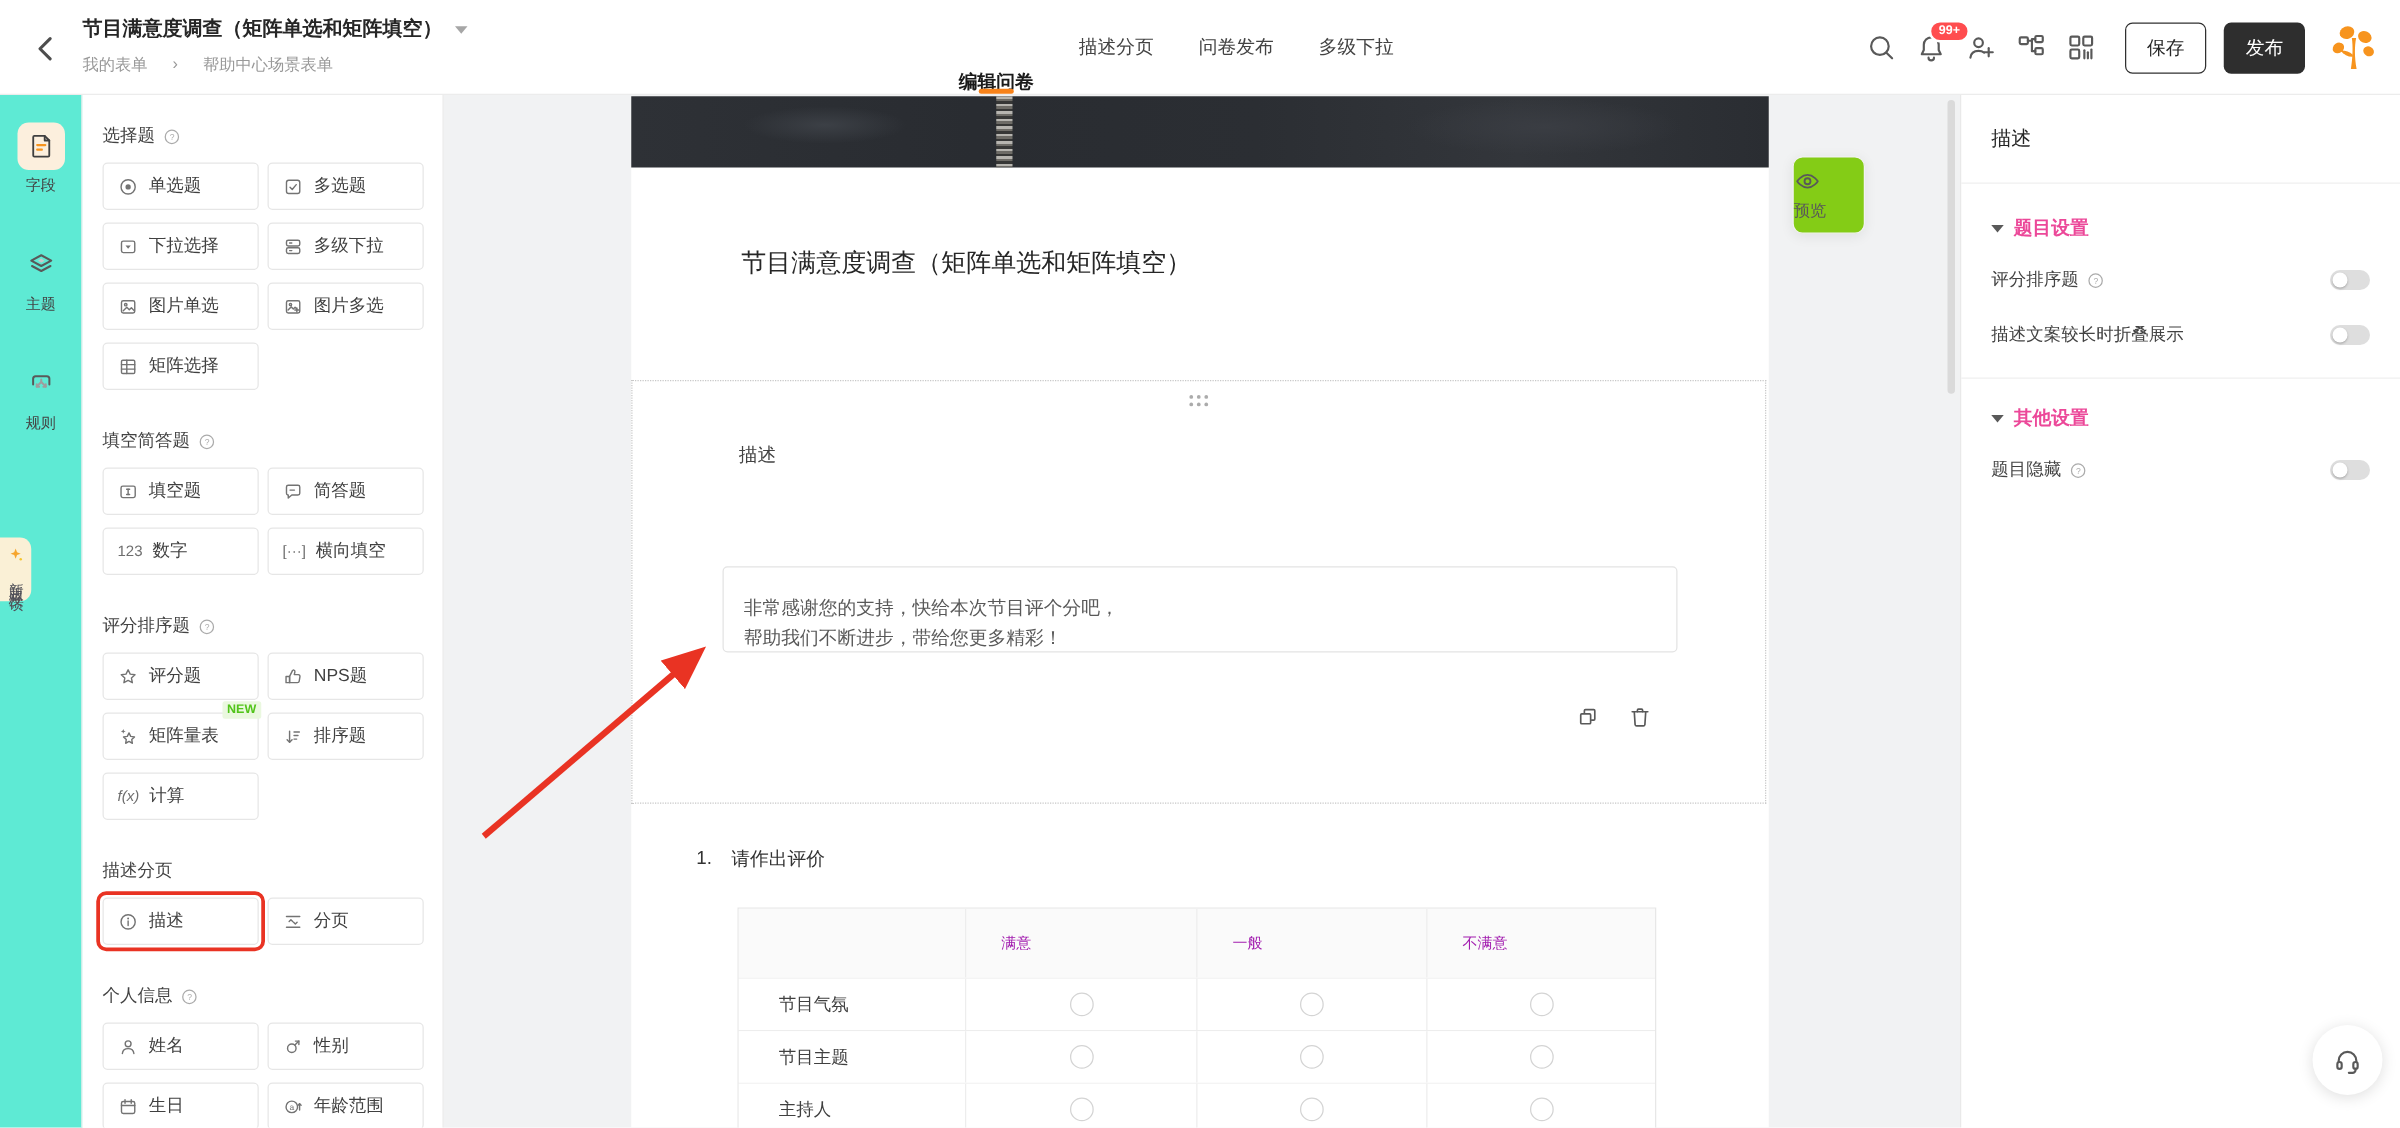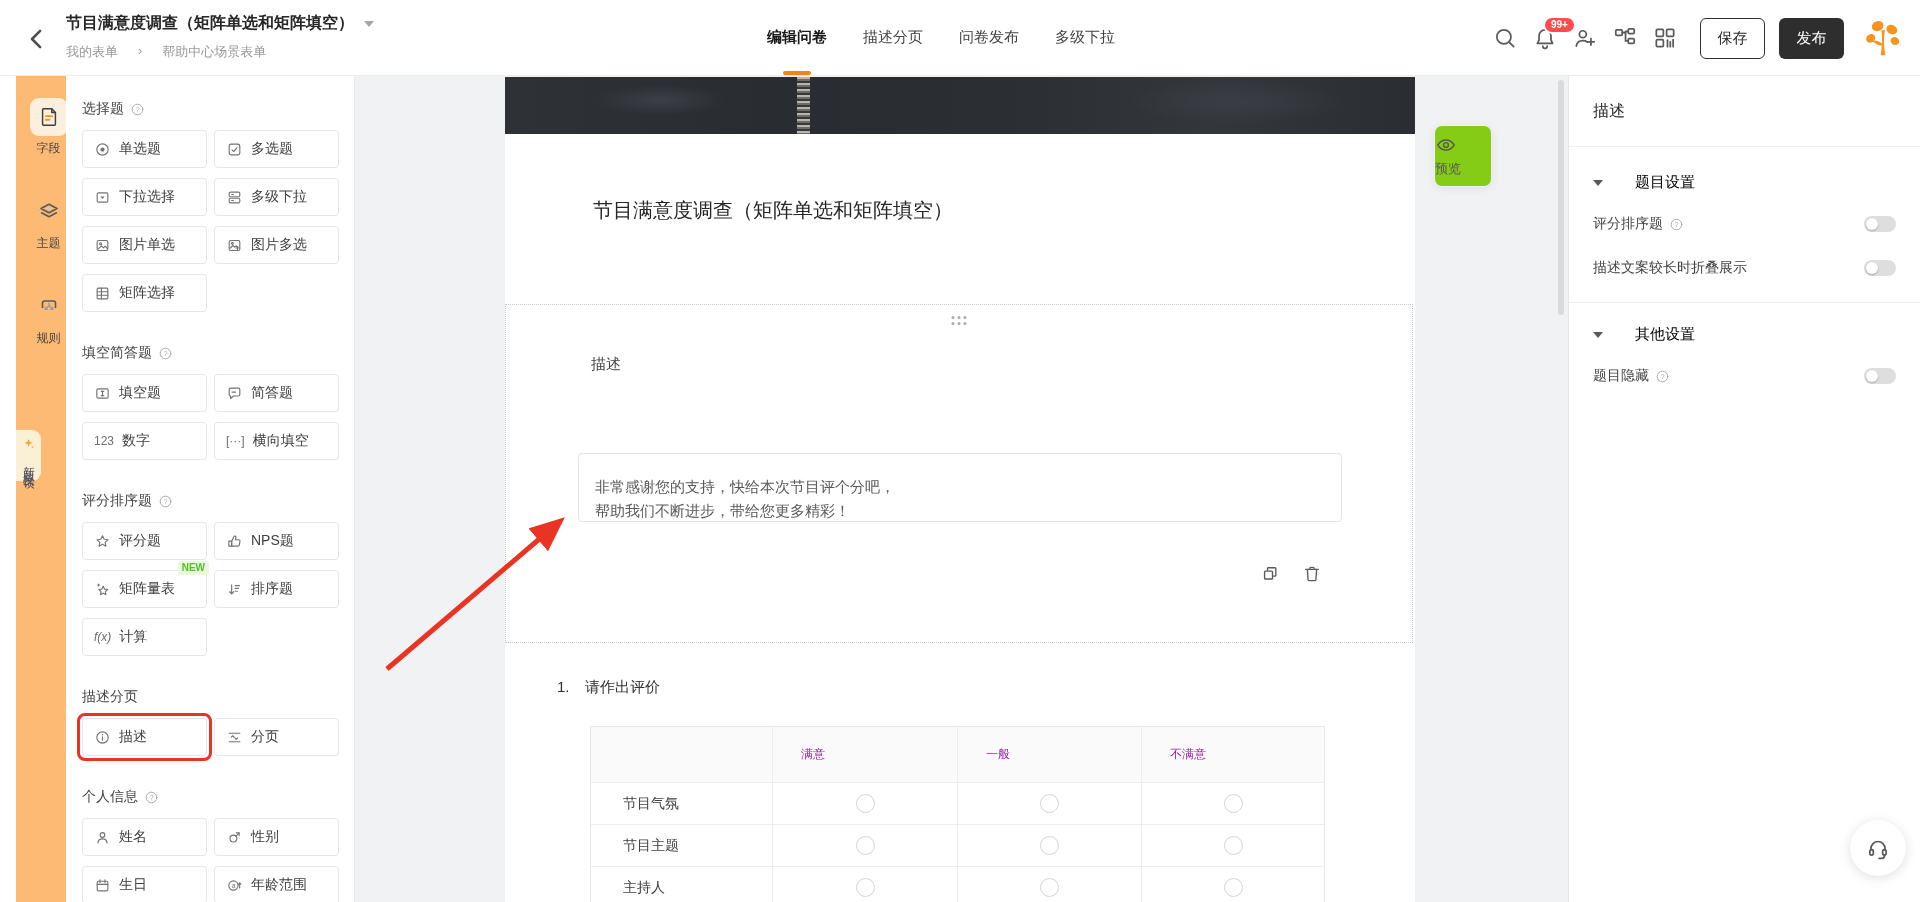--- a/index.html
+++ b/index.html
@@ -13,36 +13,36 @@
     border-bottom:1px solid #ececec; z-index:20; }
   .back-btn { position:absolute; left:22px; top:24px; width:30px; height:30px; cursor:pointer; }
   .title-wrap { position:absolute; left:66px; top:13px; }
   .form-title-row { display:flex; align-items:center; gap:10px; }
   .form-title { font-size:16px; font-weight:700; color:#262626; }
   .caret-down { width:0; height:0; border-left:5px solid transparent; border-right:5px solid transparent;
     border-top:6px solid #a6a6a6; }
   .breadcrumb { margin-top:9px; font-size:13px; color:#999; display:flex; gap:20px; align-items:flex-start; }
   .tabs { position:absolute; left:767px; top:0; height:75px; display:flex; gap:36px; }
   .tab { position:relative; height:75px; display:flex; align-items:center; font-size:15px; color:#434343; cursor:pointer; }
-  .tab.active { color:#1a1a1a; font-weight:600; }
+  .tab.active { color:#1a1a1a; font-weight:600;align-items:flex-end; }
   .tab-underline { position:absolute; left:50%; transform:translateX(-50%); bottom:0; width:28px; height:4px;
     border-radius:2px; background:#f7821a; }
   .header-right { position:absolute; right:14px; top:0; height:76px; display:flex; align-items:center; }
   .hicon { width:26px; height:26px; margin-left:14px; position:relative; cursor:pointer; }
   .bell-wrap { position:relative; }
   .num-badge { position:absolute; top:-9px; left:11px; background:#ff4d4f; color:#fff; font-size:10px; font-weight:700;
     padding:2px 6px; border-radius:9px; line-height:1; border:2px solid #fff; }
   .btn-save { margin-left:22px; width:65px; height:41px; border:1px solid #303030; border-radius:6px; background:#fff;
     font-size:15px; color:#262626; display:flex; align-items:center; justify-content:center; cursor:pointer; }
   .btn-publish { margin-left:14px; width:65px; height:41px; border-radius:6px; background:#2e2e2e; border:none;
     font-size:15px; color:#fff; display:flex; align-items:center; justify-content:center; cursor:pointer; }
   .logo { margin-left:16px; width:46px; height:46px; }
 
   
-  .side-rail { position:absolute; left:16px; top:76px; width:66px; height:826px; background:#fdba74;
+  .side-rail { position:absolute; left:0; top:76px; width:66px; height:826px; background:#5eead4;
     border-right:1px solid #ededed; z-index:10; padding-top:22px; }
   .rail-item { display:flex; flex-direction:column; align-items:center; margin-bottom:36px; cursor:pointer; }
   .rail-icon-box { width:38px; height:38px; border-radius:9px; display:flex; align-items:center; justify-content:center; }
   .rail-item.active .rail-icon-box { background:#fcefdd; }
   .rail-label { margin-top:4px; font-size:12px; color:#434343; }
   .feedback-badge { position:absolute; left:0; top:354px; width:25px; padding:7px 0 9px; background:#faf0d6;
     border-radius:0 9px 9px 0; display:flex; flex-direction:column; align-items:center; cursor:pointer; }
   .feedback-text { margin-top:4px; writing-mode:vertical-rl; text-orientation:upright; font-size:12px;
     letter-spacing:4px; color:#4f4f57; }
 
@@ -112,21 +112,21 @@
   .arrow-overlay { position:absolute; left:0; top:0; width:1213px; height:826px; pointer-events:none; z-index:8; }
 
   
   .inspector { position:absolute; left:1568px; top:76px; width:352px; height:826px; background:#fff;
     border-left:1px solid #e9e9e9; padding:0 24px; z-index:10; }
   .insp-title { margin-top:25px; font-size:16px; font-weight:500; color:#262626; }
   .insp-divider { height:1px; background:#efefef; margin:24px -24px 0; }
   .insp-sec-head { margin-top:26px; display:flex; align-items:center; gap:8px; cursor:pointer; }
   .sec-caret { width:0; height:0; border-left:5px solid transparent; border-right:5px solid transparent;
     border-top:6px solid #595959; }
-  .insp-sec-title { font-size:15px; font-weight:400; color:#000000;margin-left:24px; }
+  .insp-sec-title { font-size:15px; font-weight:700; color:#ec4899; }
   .insp-row { margin-top:0; height:44px; display:flex; align-items:center; justify-content:space-between; }
   .insp-rows { margin-top:10px; }
   .insp-row-label { display:flex; align-items:center; gap:6px; font-size:14px; color:#434343; }
   .toggle { width:32px; height:16px; border-radius:8px; background:#dedede; position:relative; cursor:pointer; flex:none; }
   .toggle .knob { position:absolute; left:2px; top:2px; width:12px; height:12px; border-radius:50%; background:#fff;
     box-shadow:0 1px 2px rgba(0,0,0,.25); }
 
   .headset-btn { position:absolute; left:1850px; top:820px; width:56px; height:56px; border-radius:50%; background:#fff;
     box-shadow:0 2px 12px rgba(0,0,0,.13); display:flex; align-items:center; justify-content:center; cursor:pointer; z-index:30; }
 </style>

